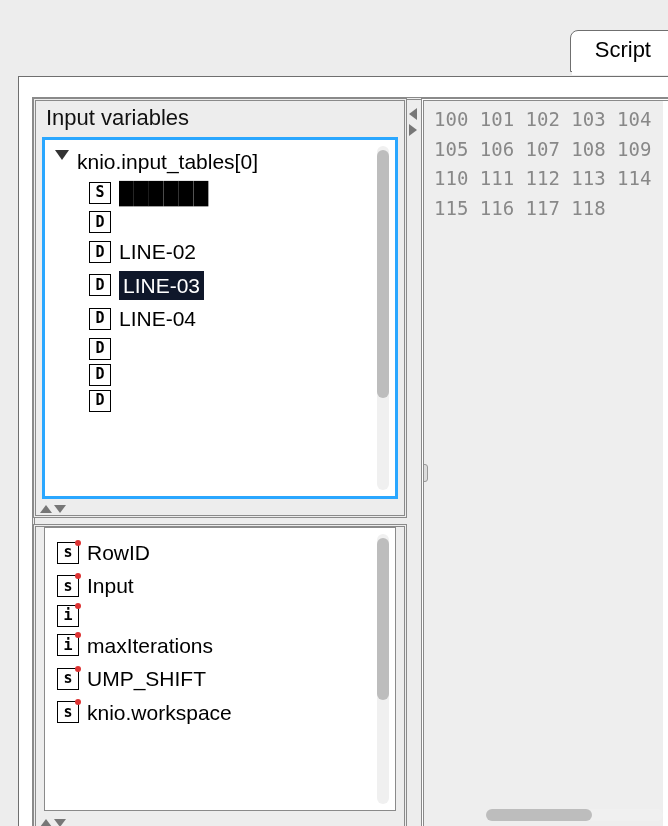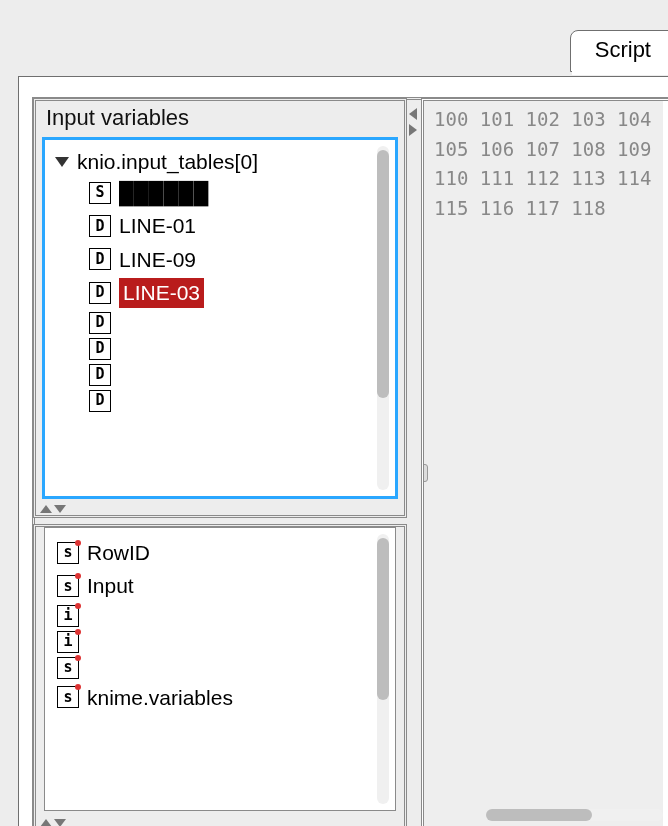--- a/index.html
+++ b/index.html
@@ -103,40 +103,40 @@
     background: #bdbdbd;
     border-radius: 6px;
   }
 
   .tree-list {
     padding: 8px 22px 6px 10px;
     font-size: 21px;
   }
   .tree-root {
     display: flex;
-    align-items: center;
+    align-items: flex-start;
     gap: 6px;
     padding: 2px 0;
   }
   .disclosure {
     width: 0; height: 0;
     border-left: 7px solid transparent;
     border-right: 7px solid transparent;
     border-top: 10px solid #333;
     margin-right: 2px;
   }
   .tree-item {
     display: flex;
     align-items: center;
     gap: 8px;
     padding: 2px 0 2px 34px;
     line-height: 1.4;
   }
   .tree-item.selected .label {
-    background: #b91c1c;
+    background: #0f172a;
     color: #fff;
     padding: 0 4px;
   }
   .type-badge {
     display: inline-flex;
     align-items: center; justify-content: center;
     width: 22px; height: 22px;
     border: 1.5px solid #000;
     background: #fff;
     font-family: "Menlo","Consolas",monospace;
@@ -281,32 +281,32 @@
                 <div class="tree-root">
                   <span class="disclosure"></span>
                   <span class="label">knio.input_tables[0]</span>
                 </div>
                 <div class="tree-item">
                   <span class="type-badge">S</span>
                   <span class="label">██████</span>
                 </div>
                 <div class="tree-item">
                   <span class="type-badge">D</span>
-                  <span class="label">LINE-01</span>
-                </div>
-                <div class="tree-item">
-                  <span class="type-badge">D</span>
-                  <span class="label">LINE-09</span>
+                </div>
+                <div class="tree-item">
+                  <span class="type-badge">D</span>
+                  <span class="label">LINE-02</span>
                 </div>
                 <div class="tree-item selected">
                   <span class="type-badge">D</span>
                   <span class="label">LINE-03</span>
                 </div>
                 <div class="tree-item">
                   <span class="type-badge">D</span>
+                  <span class="label">LINE-04</span>
                 </div>
                 <div class="tree-item">
                   <span class="type-badge">D</span>
                 </div>
                 <div class="tree-item">
                   <span class="type-badge">D</span>
                 </div>
                 <div class="tree-item">
                   <span class="type-badge">D</span>
                 </div>
@@ -330,27 +330,29 @@
                 </div>
                 <div class="tree-item" style="padding-left: 4px;">
                   <span class="type-badge s">s</span>
                   <span class="label">Input</span>
                 </div>
                 <div class="tree-item" style="padding-left: 4px;">
                   <span class="type-badge i">i</span>
                 </div>
                 <div class="tree-item" style="padding-left: 4px;">
                   <span class="type-badge i">i</span>
+                  <span class="label">maxIterations</span>
                 </div>
                 <div class="tree-item" style="padding-left: 4px;">
                   <span class="type-badge s">s</span>
+                  <span class="label">UMP_SHIFT</span>
                 </div>
                 <div class="tree-item" style="padding-left: 4px;">
                   <span class="type-badge s">s</span>
-                  <span class="label">knime.variables</span>
+                  <span class="label">knio.workspace</span>
                 </div>
               </div>
             <div class="tree-scroll">
               <div class="thumb" style="top:4px; height:60%;"></div>
             </div>
           </div>
           <div class="arrowbar">
             <div class="tri tri-up"></div>
               <div class="tri tri-down"></div>
           </div>

